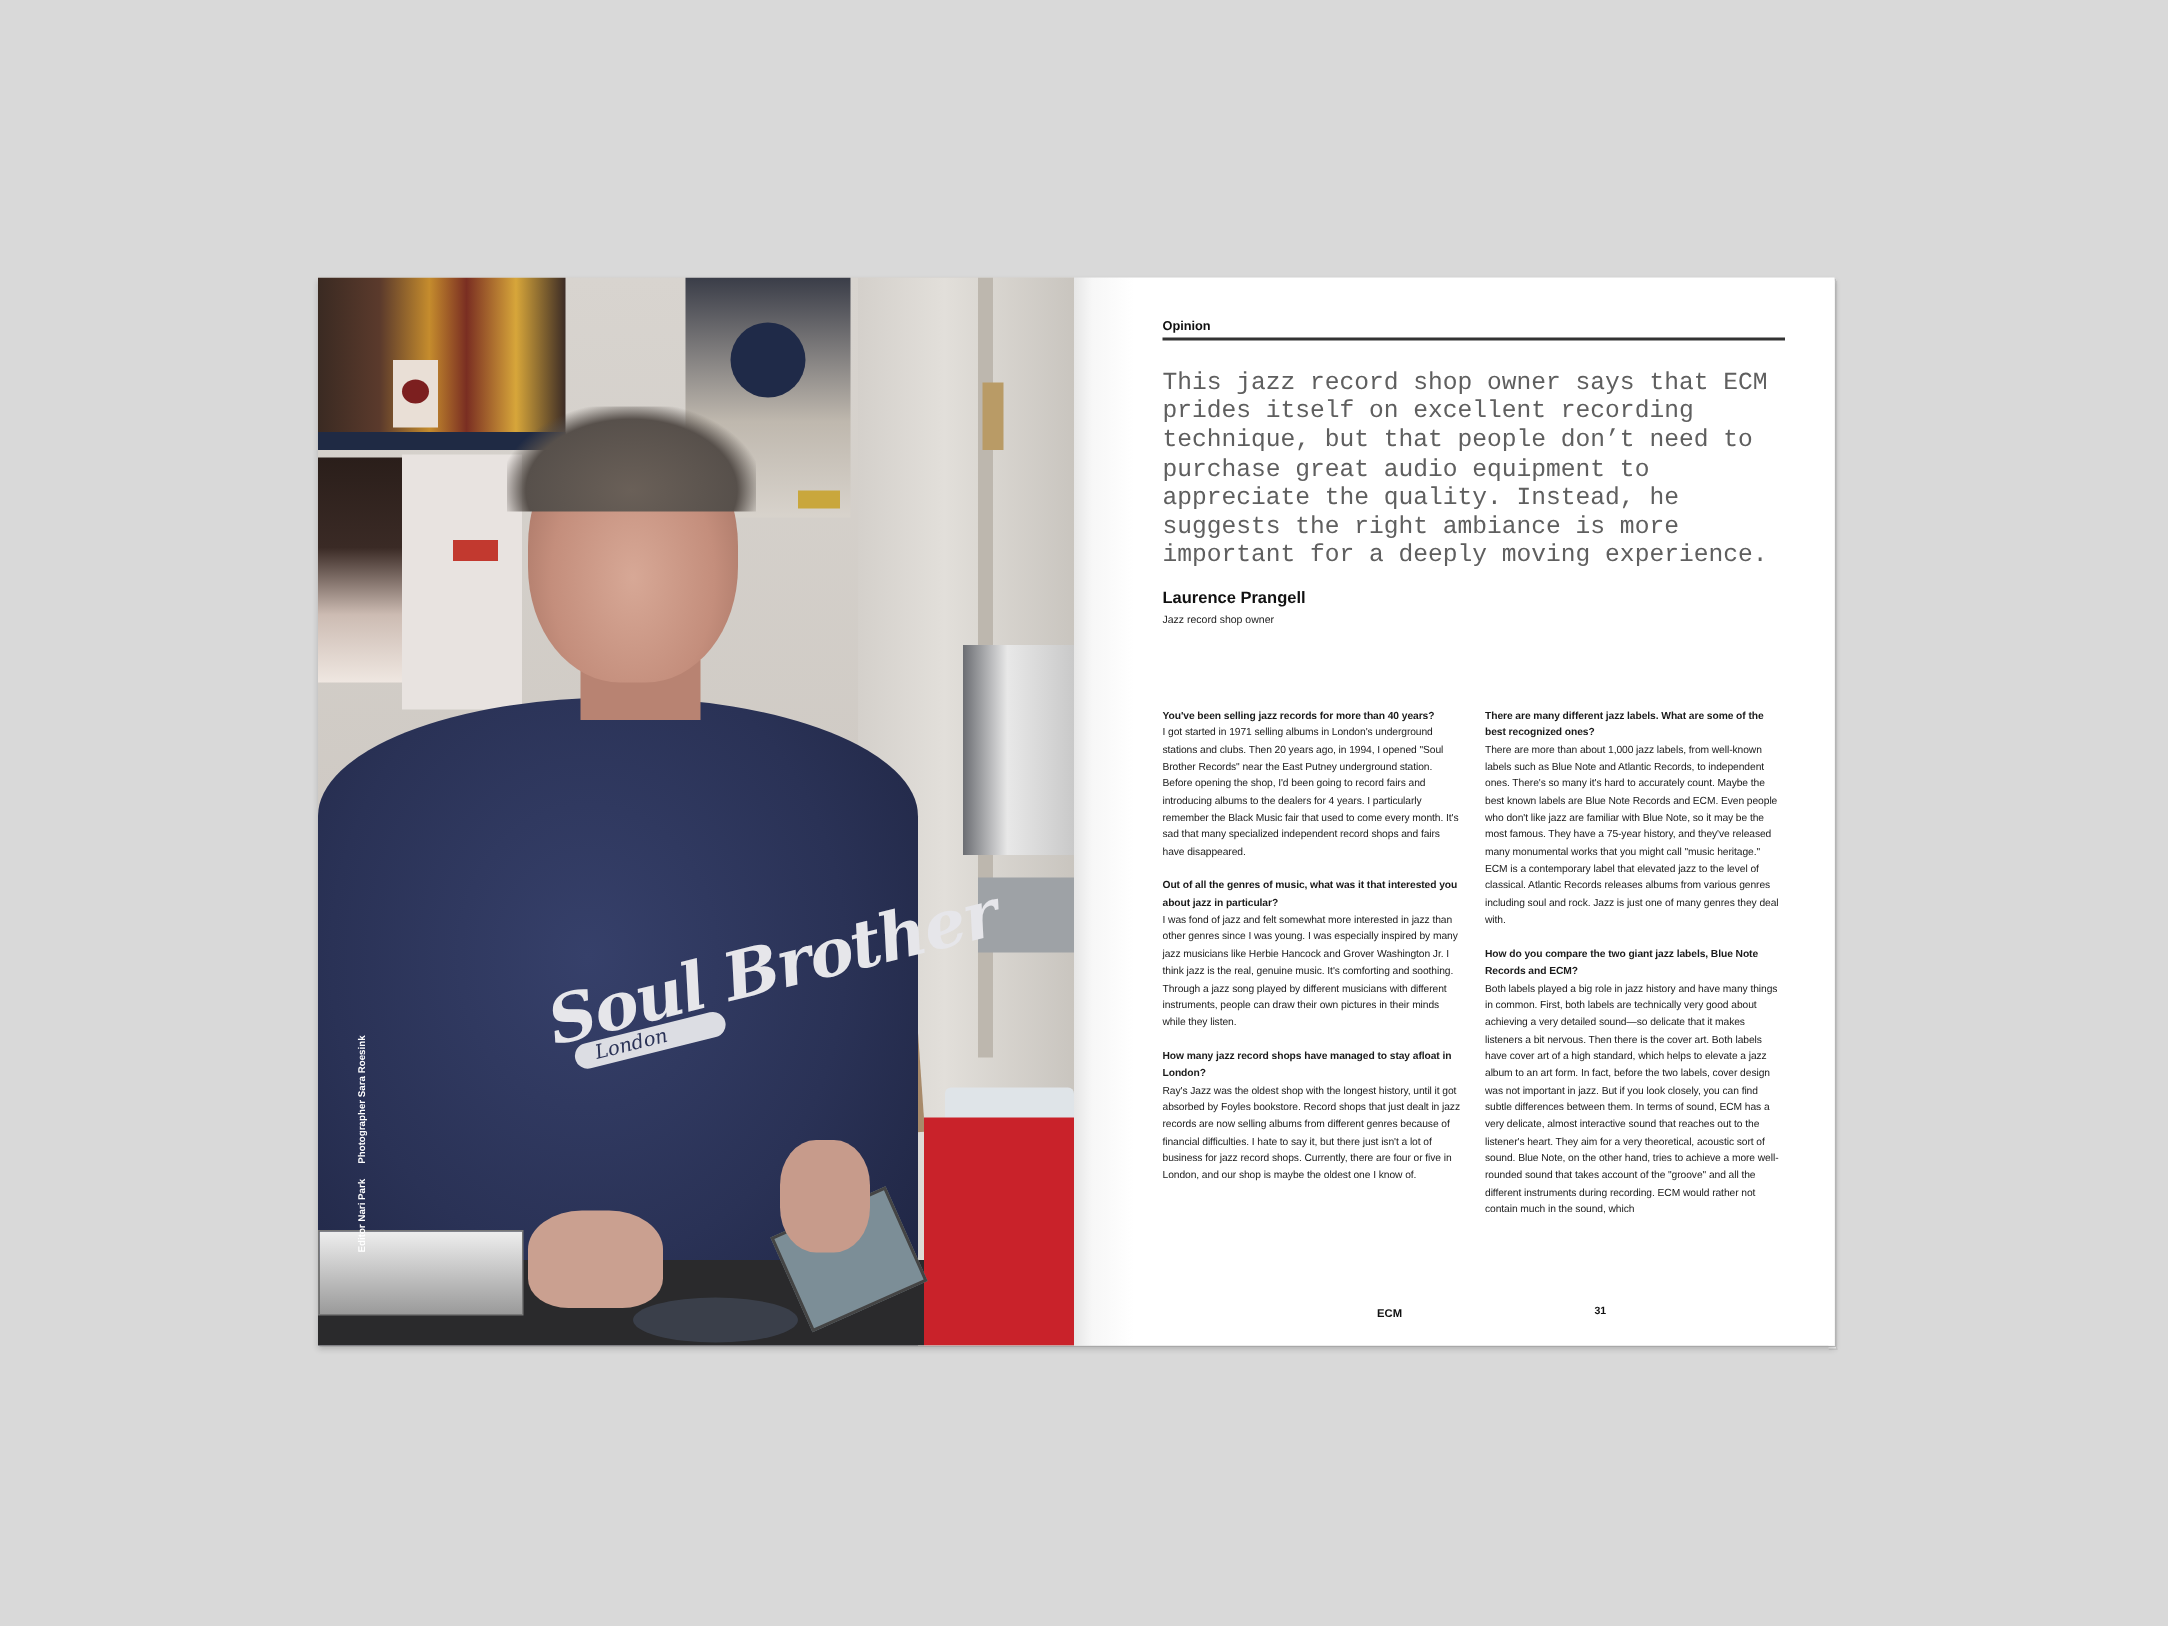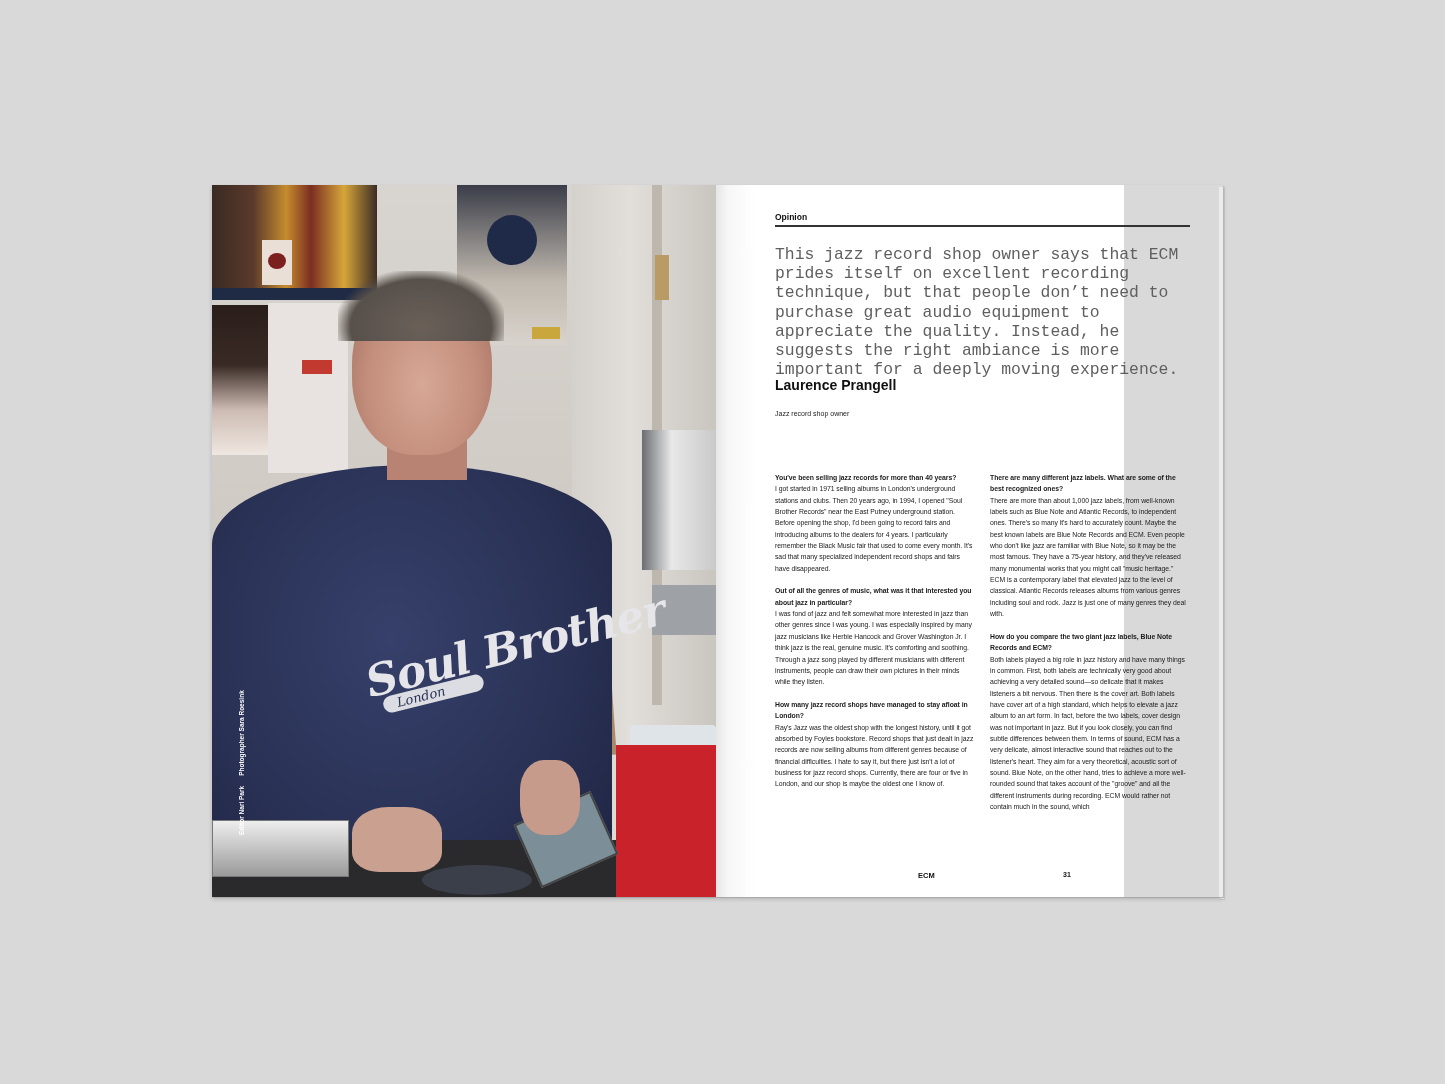--- a/index.html
+++ b/index.html
@@ -66,30 +66,30 @@
   .hand-r { position:absolute; left:308px; top:575px; width:60px; height:75px; border-radius:40%; background:#c79b8b; }
   .cd-case { position:absolute; left:312px; top:620px; width:80px; height:65px; background:#7c8e97; transform: rotate(-24deg); border:2px solid #444; }
   .credit {
     position: absolute; left: 26px; top: 650px;
     transform-origin: left top; transform: rotate(-90deg);
     color: #ffffff; font-size: 6.5px; font-weight: bold; white-space: nowrap;
   }
   .credit span + span { margin-left: 10px; }
   
   .page {
-    position: absolute; left: 504px; top: 0; width: 408px; height: 712px;
+    position: absolute; left: 504px; top: 0; width: 507px; height: 712px;
     background: linear-gradient(90deg, #e6e6e6 0px, #f7f7f7 12px, #ffffff 40px);
   }
   .section-label { position:absolute; left:59px; top:27px; font-size:8.5px; font-weight:bold; color:#111; }
   .rule { position:absolute; left:59px; top:40px; width:415px; height:1.5px; background:#333; }
   .intro {
     position:absolute; left:59px; top:60px; width:420px;
     font-family: Liberation Mono, monospace; font-size: 16.4px; line-height: 19.2px; color:#5f5f5f;
   }
-  .person-name { position:absolute; left:59px; top:192px; font-size:14px; font-weight:bold; color:#111; }
+  .person-name { position:absolute; left:59px; top:208px; font-size:11px; font-weight:bold; color:#111; }
   .person-role { position:absolute; left:59px; top:225px; font-size:7px; color:#222; }
   .col { position:absolute; top:287px; width:200px; font-size:6.85px; line-height:11.35px; color:#1a1a1a; letter-spacing:-0.05px; }
   .col-1 { left:59px; }
   .col-2 { left:274px; }
   .qa { margin-bottom: 11.35px; }
   .q { font-weight: bold; display:block; }
   .a { display:block; }
   .footer-mag { position:absolute; left:202px; top:686px; font-size:7.5px; font-weight:bold; color:#111; }
   .footer-page { position:absolute; left:347px; top:686px; font-size:7px; font-weight:bold; color:#111; }
 </style>

